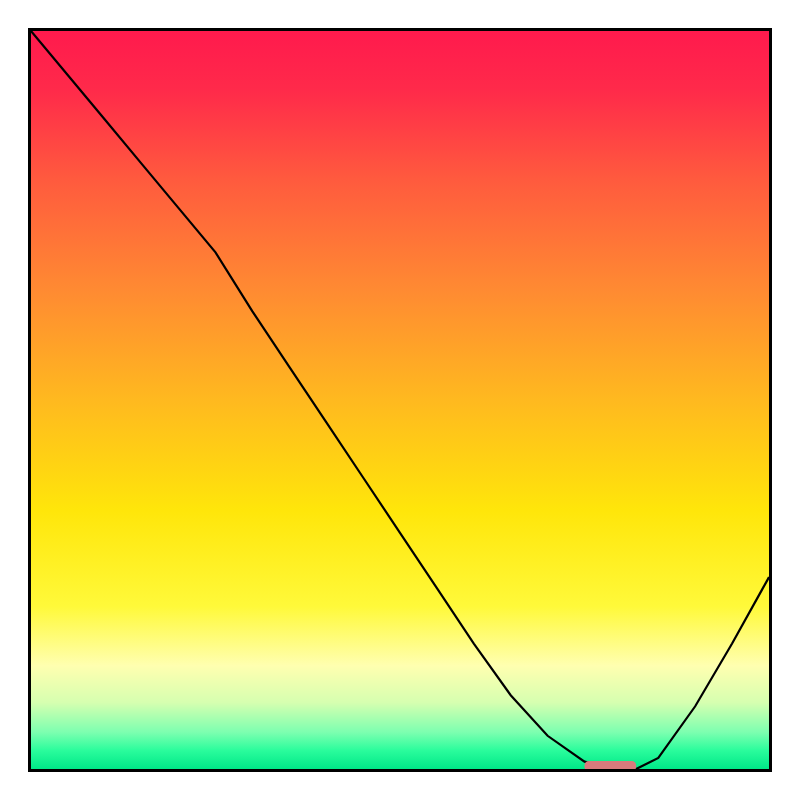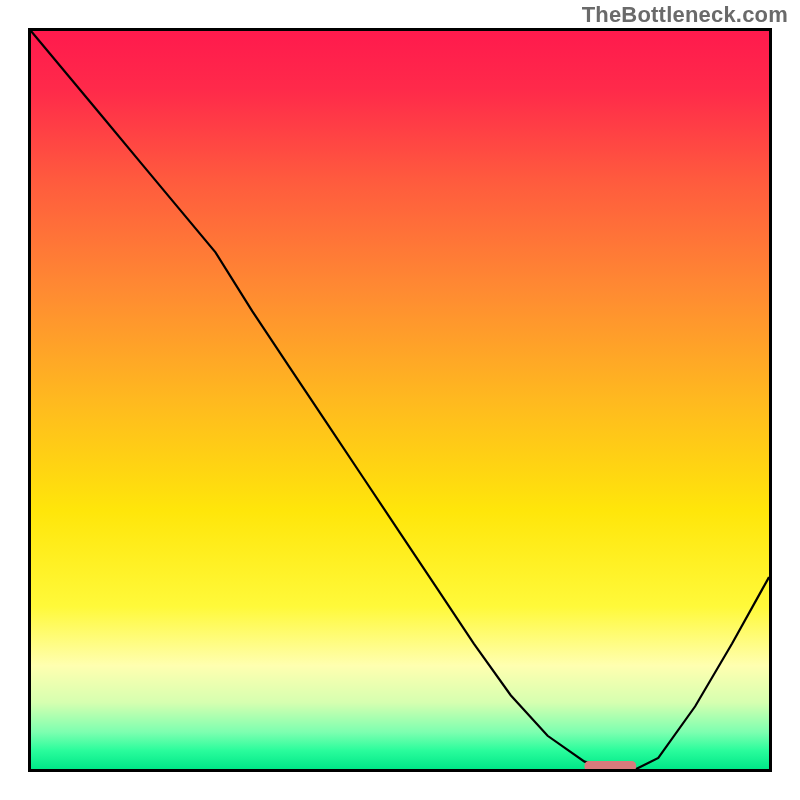--- a/index.html
+++ b/index.html
@@ -43,21 +43,20 @@
     inset: 0;
     width: 100%;
     height: 100%;
     display: block;
   }
 </style>
 </head>
 <body>
 
 <div class="frame">
-  <div class="watermark">TheBottleneck.com</div>
 
   <div class="plot-area">
     <svg class="gradient-bg" viewBox="0 0 100 100" preserveAspectRatio="none">
       <defs>
         <linearGradient id="bg-grad" x1="0" y1="0" x2="0" y2="1">
             <stop offset="0%" stop-color="#ff1a4d"></stop>
             <stop offset="8%" stop-color="#ff2a4a"></stop>
             <stop offset="20%" stop-color="#ff5a3e"></stop>
             <stop offset="35%" stop-color="#ff8a32"></stop>
             <stop offset="50%" stop-color="#ffb91f"></stop>

